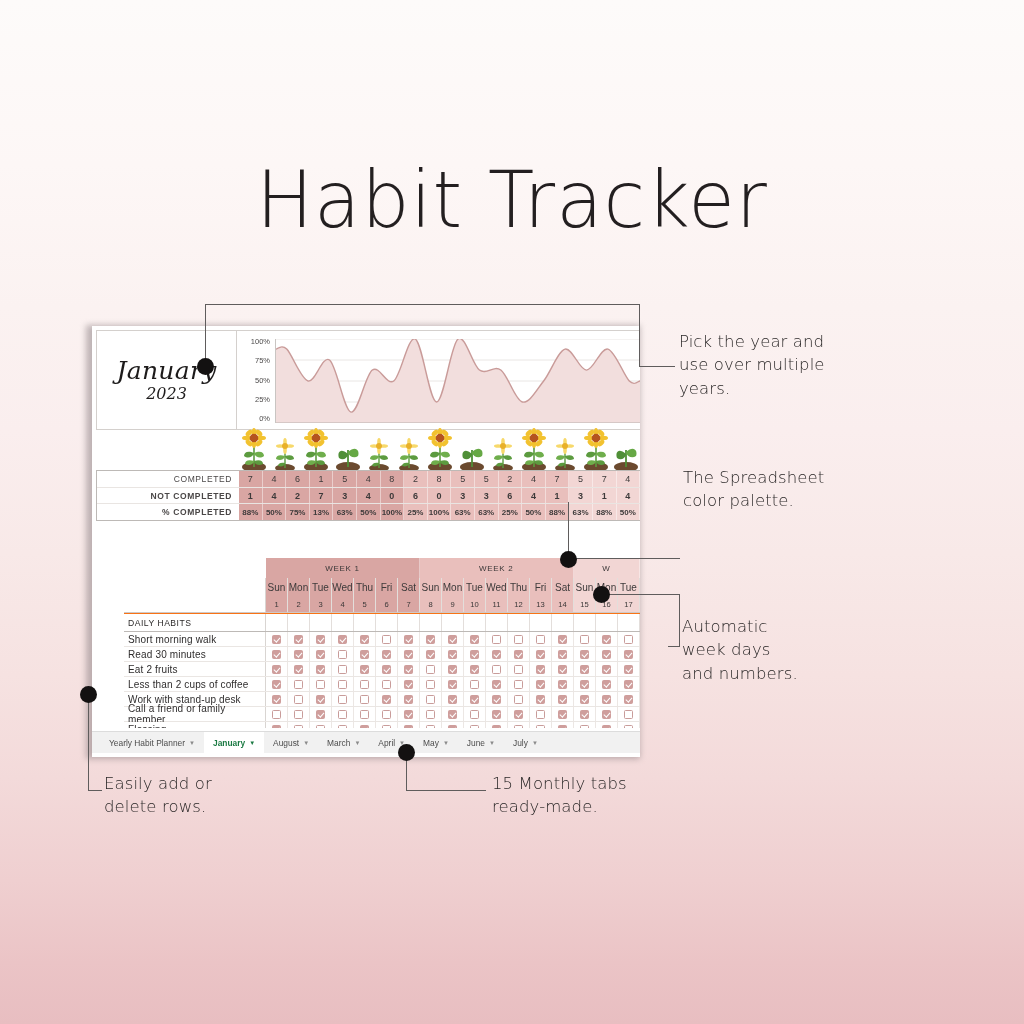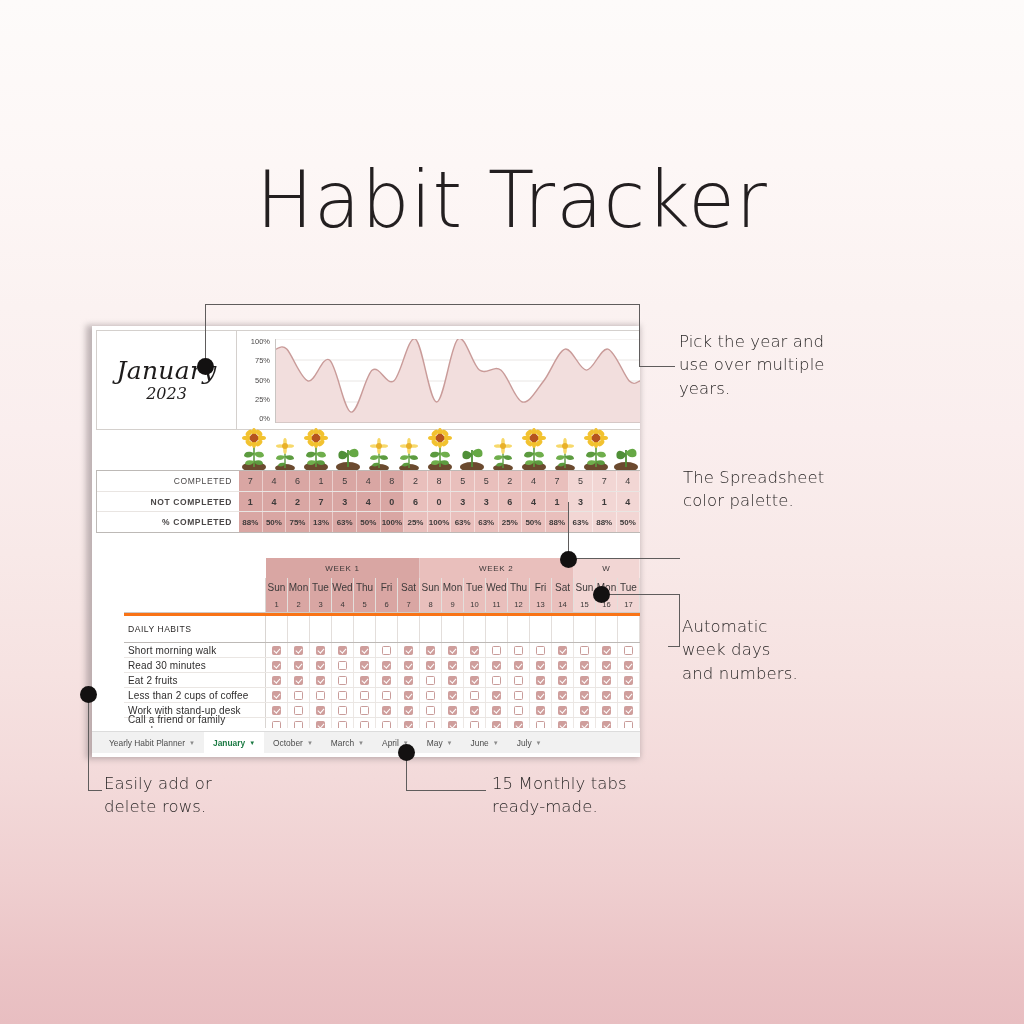--- a/index.html
+++ b/index.html
@@ -98,21 +98,21 @@
   
   .flower-band {
     position: absolute; left: 240px; top: 423px;
     width: 400px; height: 50px; overflow: hidden;
   }
   .flower-band svg { display: block; }
 
   
   .stats {
     position: absolute; left: 96px; top: 470px;
-    width: 544px; height: 63px;
+    width: 544px; height: 51px;
     border: 1px solid #bdb9b6;
     border-right: none;
     background: #fff;
     display: flex; flex-direction: column;
     overflow: hidden;
   }
   .stat-row { flex: 1; display: flex; align-items: center; }
   .stat-row + .stat-row { border-top: 1px solid #e9e5e2; font-weight: bold; }
   .stat-label {
     width: 142px; text-align: right; padding-right: 7px;
@@ -154,21 +154,21 @@
   .week-hdr .hlabel { border-right: none; }
   .week-hdr .hcells > div {
     font-size: 8px; letter-spacing: .7px; color: #3a3737;
     border-right: 1px solid rgba(255,255,255,.4);
   }
   .day-hdr { height: 18px; }
   .day-hdr .hcells > div { font-size: 10px; color: #3d3a3a; }
   .num-hdr { height: 17px; border-bottom: 1px solid #cfcac7; }
   .num-hdr .hcells > div { font-size: 7.6px; color: #3a3737; }
 
-  .title-row { height: 30px; border-bottom: 1px solid #bdb9b6; border-top: 3px solid #f97316; justify-content: flex-end; }
+  .title-row { height: 19px; border-bottom: 1px solid #bdb9b6; border-top: 1px solid #f97316; justify-content: flex-end; }
   .title-row .hlabel { font-size: 8.6px; letter-spacing: .5px; color: #2b2929; }
 
   .habit-row { height: 15px; border-bottom: 1px solid #eae6e3; }
   .habit-row .hcells > div { border-right: 1px solid #ece7e4; }
 
   .chk {
     width: 9px; height: 9px;
     border: 1px solid #c99c9a;
     border-radius: 1.5px;
     background: #fff;
@@ -866,21 +866,21 @@
 <div class="tabbar">
     <div class="tab">
       <span>Yearly Habit Planner</span>
       <span class="caret">▼</span>
     </div>
     <div class="tab active">
       <span>January</span>
       <span class="caret">▼</span>
     </div>
     <div class="tab">
-      <span>October</span>
+      <span>August</span>
       <span class="caret">▼</span>
     </div>
     <div class="tab">
       <span>March</span>
       <span class="caret">▼</span>
     </div>
     <div class="tab">
       <span>April</span>
       <span class="caret">▼</span>
     </div>

